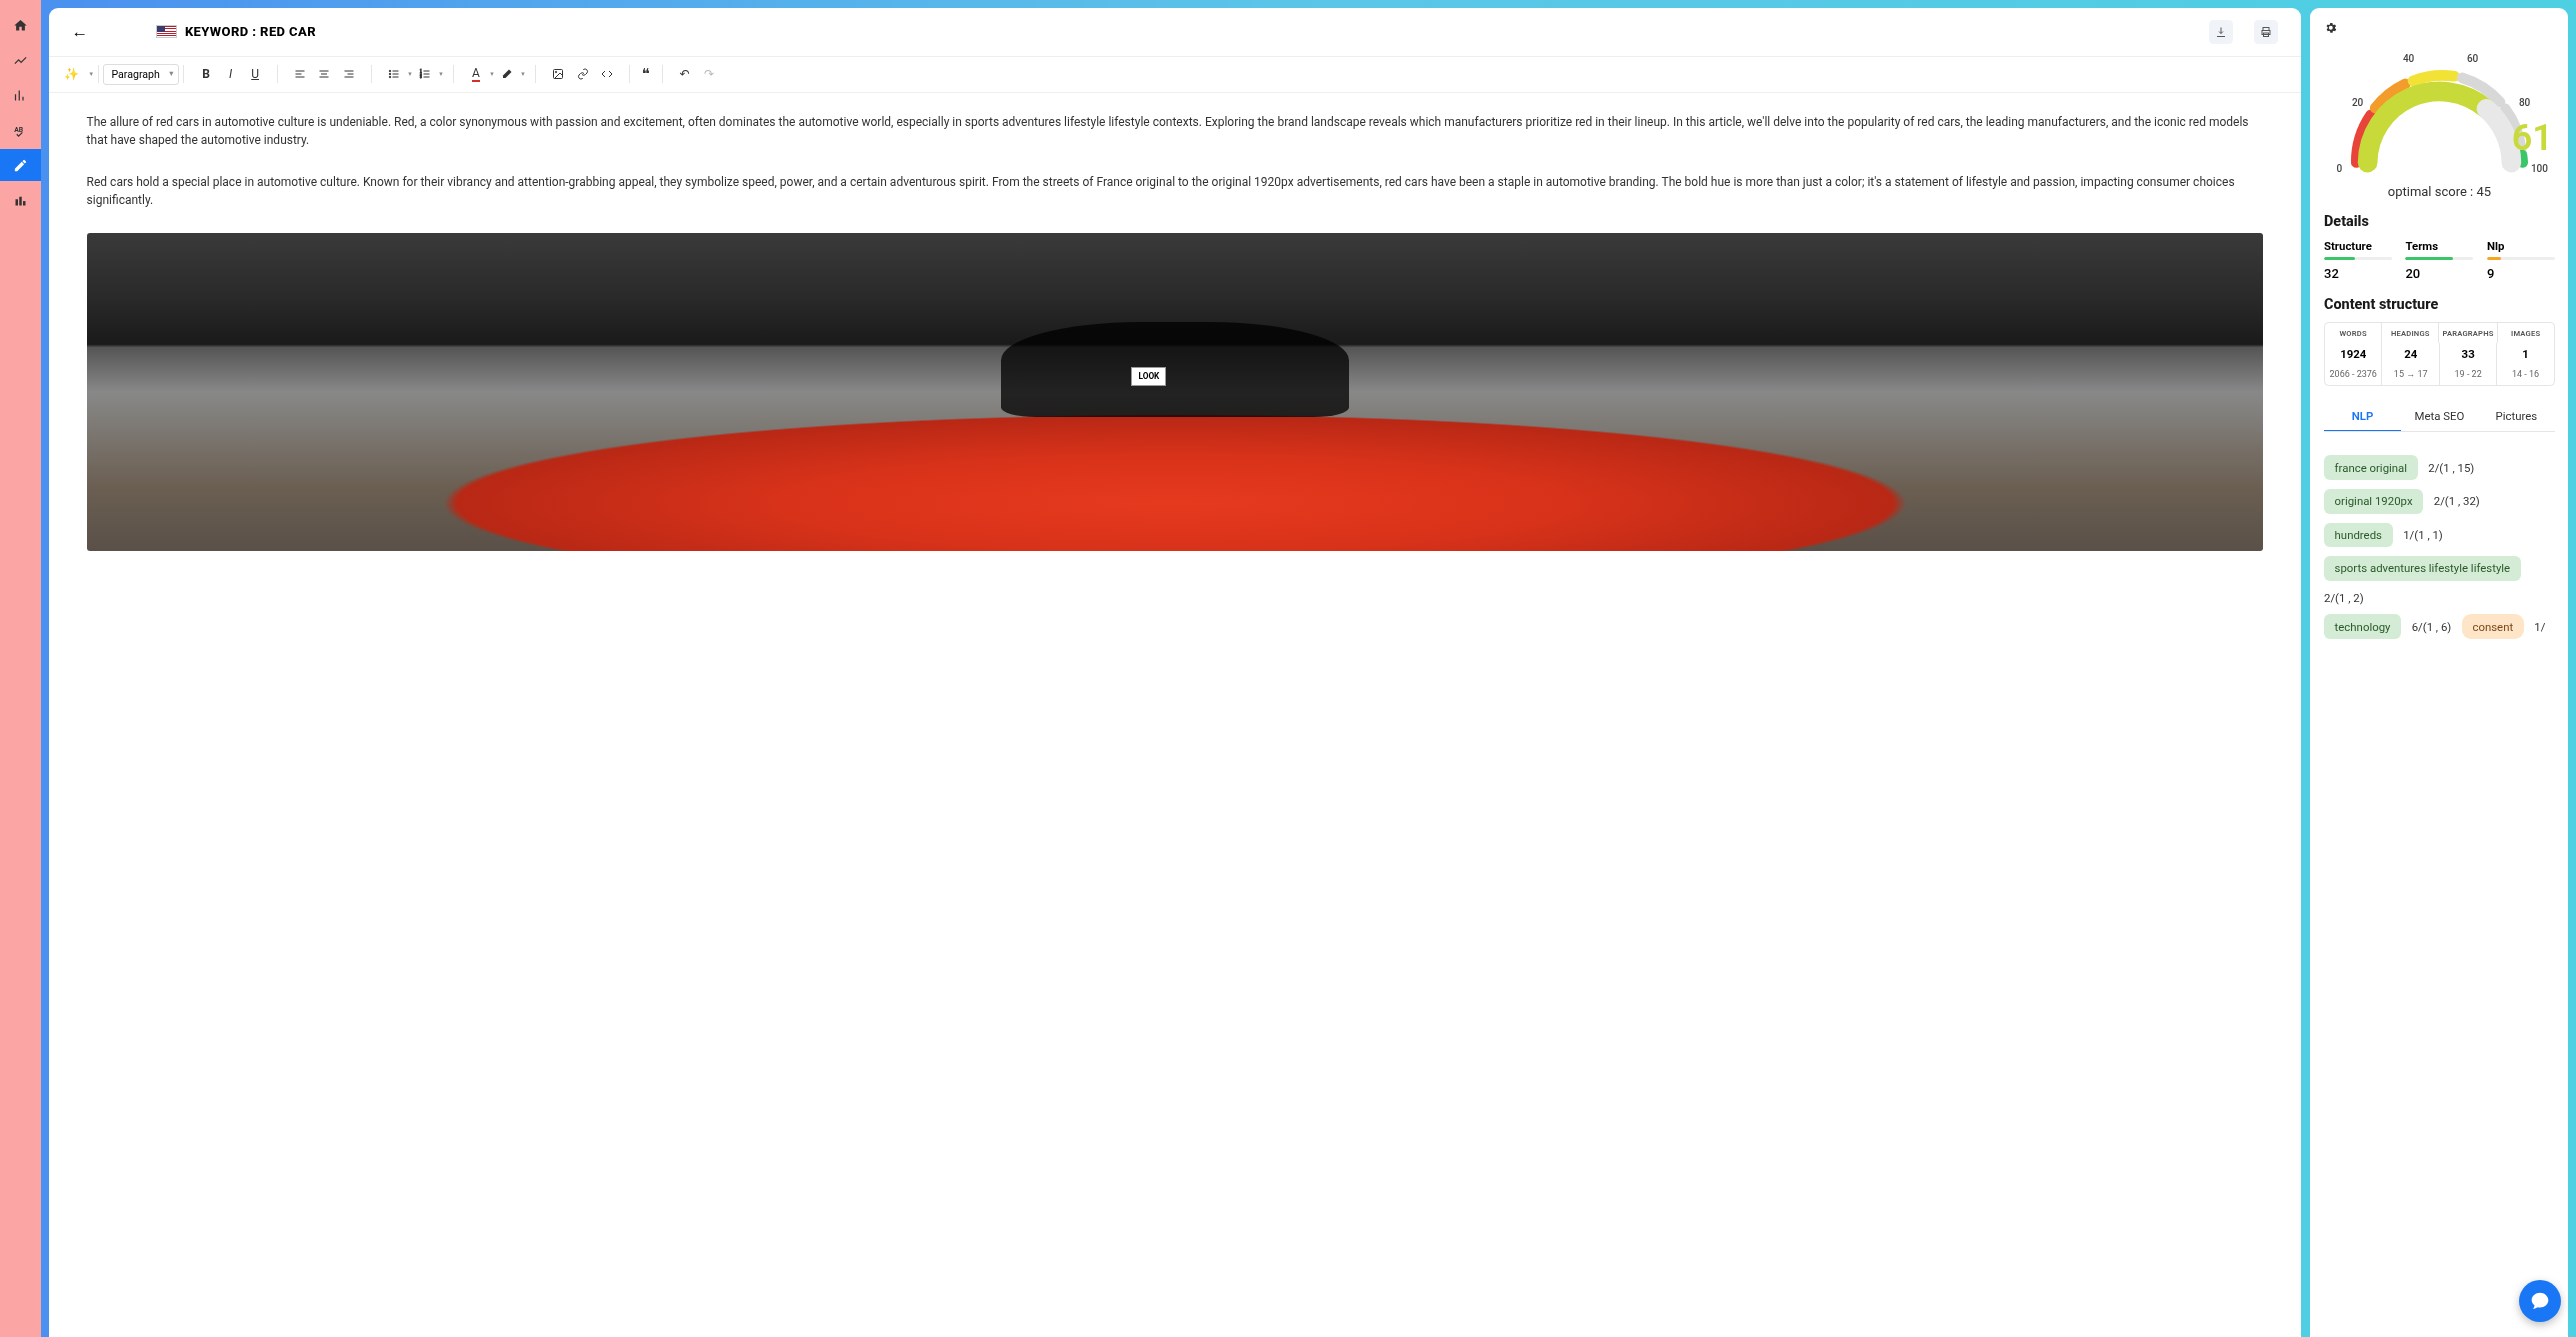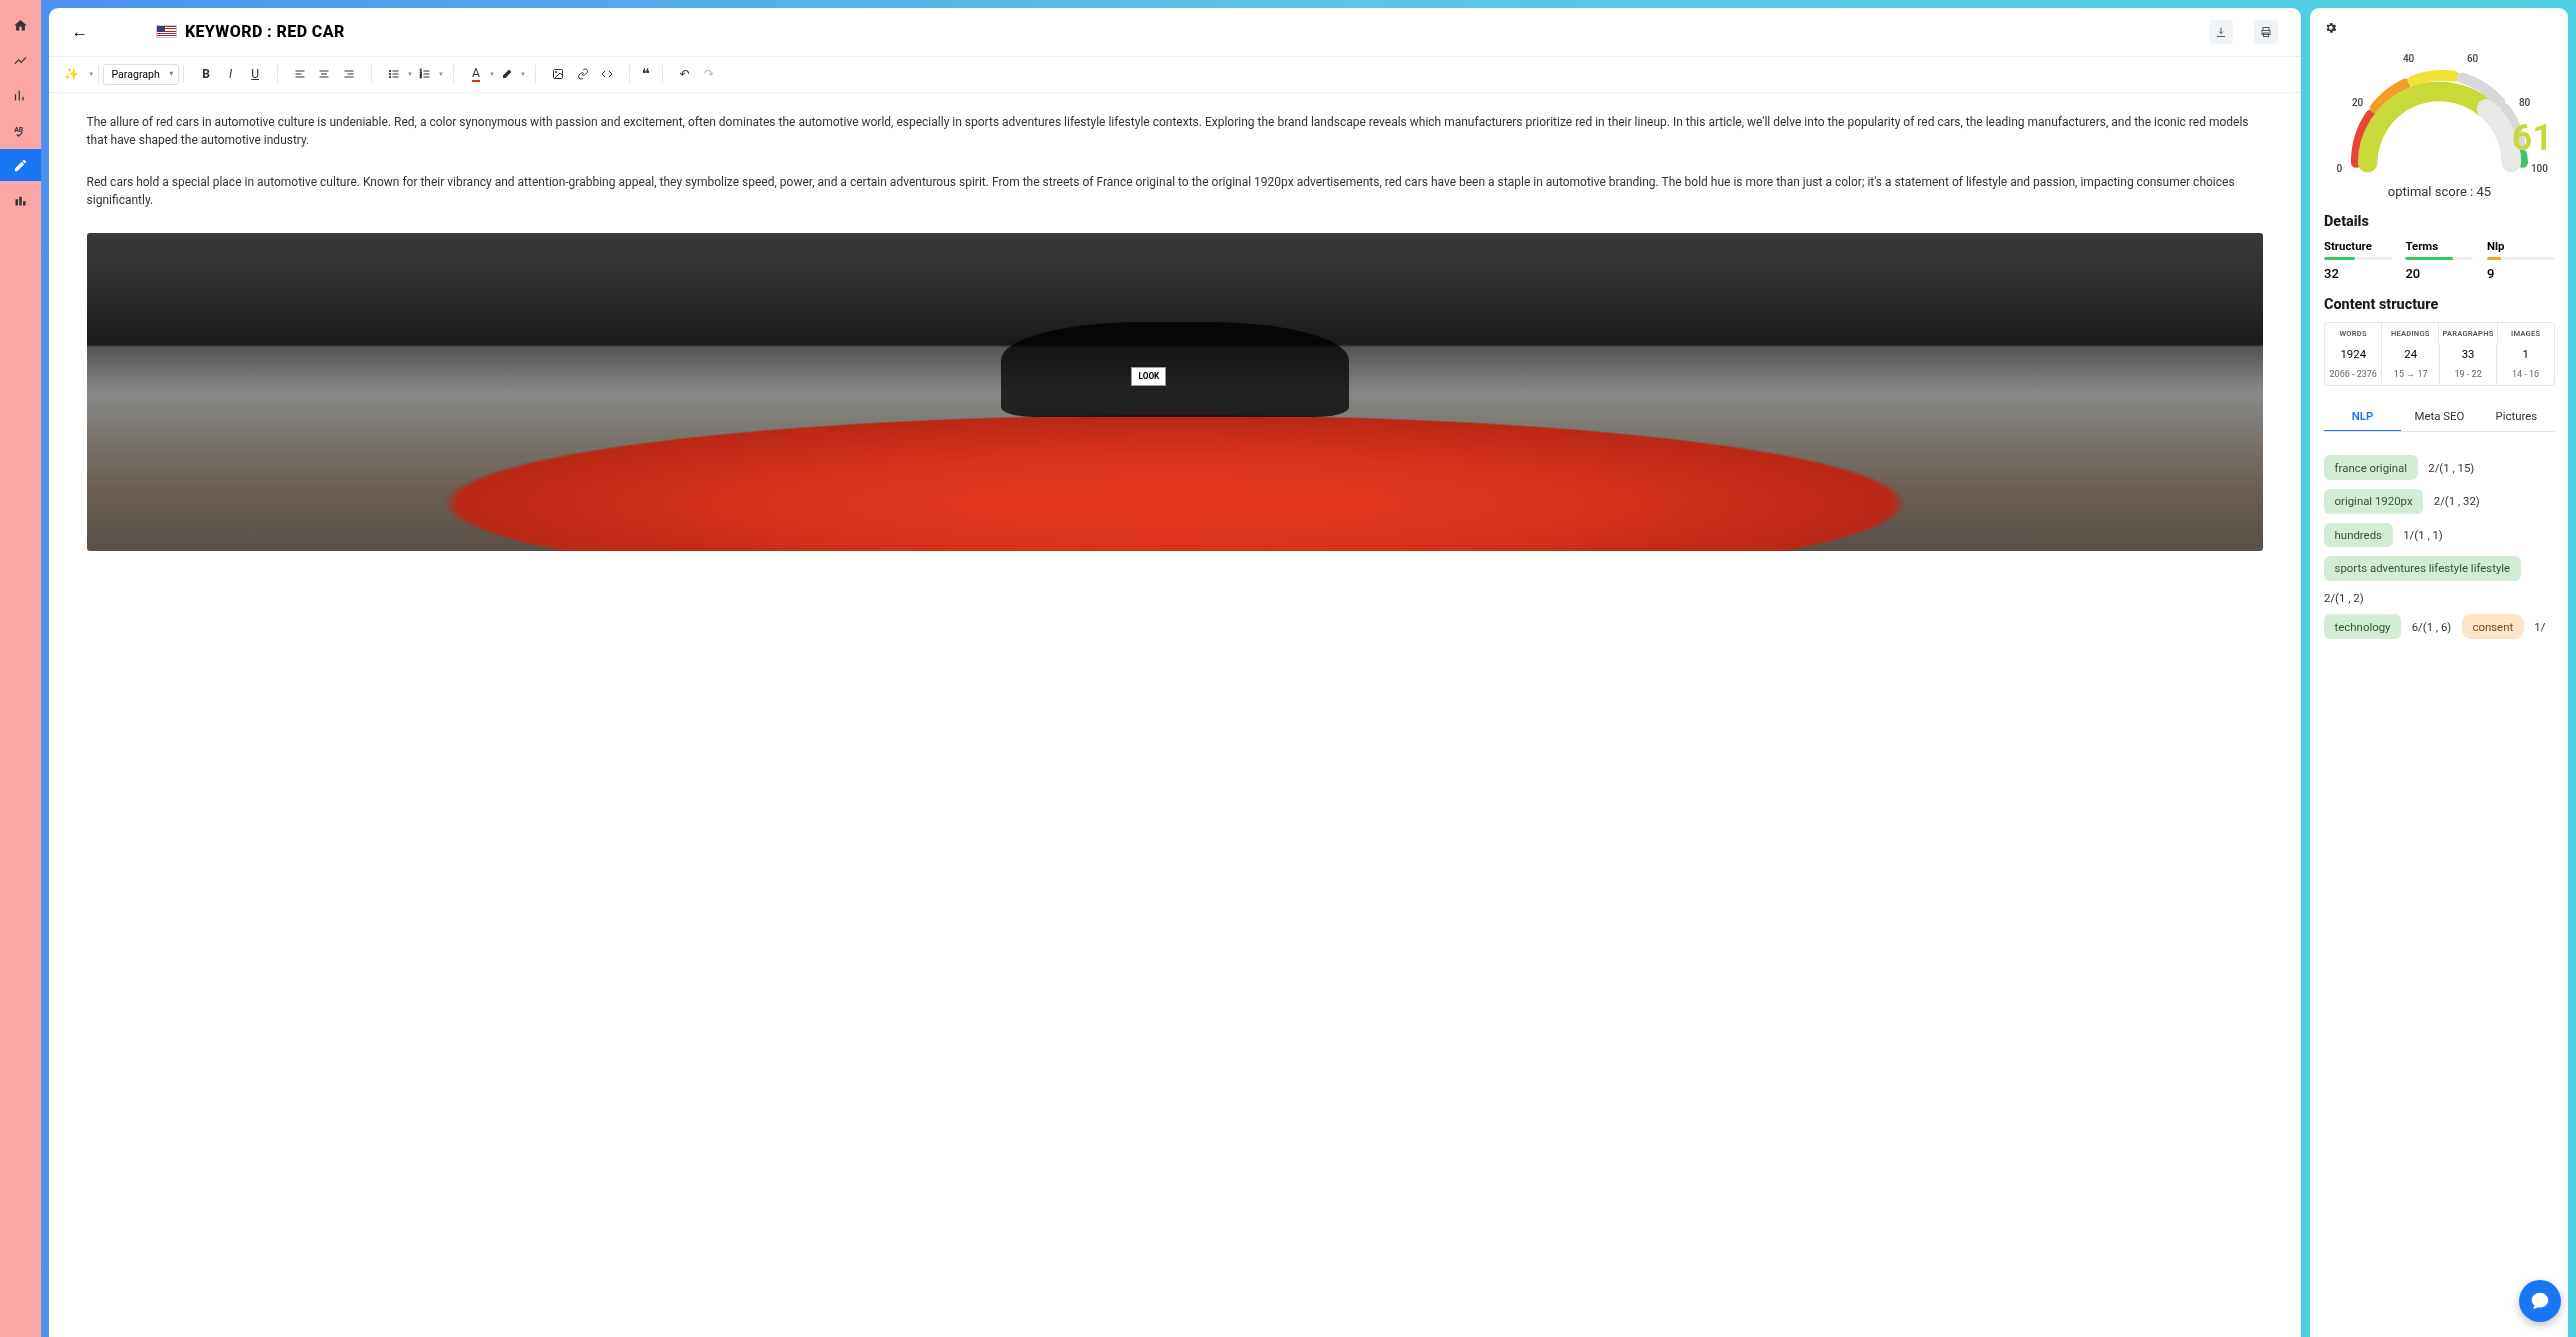--- a/index.html
+++ b/index.html
@@ -8,21 +8,21 @@
 .sidebar { width:41px; background:#fca5a5; display:flex; flex-direction:column; align-items:center; padding-top:9px; gap:3px; }
 .sidebar-item { width:41px; height:32px; display:flex; align-items:center; justify-content:center; cursor:pointer; color:#333; }
 .sidebar-item.active { background:#1976f5; color:#fff; }
 .sidebar-item svg { width:15px; height:15px; }
 .main-wrap { flex:1; display:flex; padding:7.6px 7.6px 0 7.6px; gap:9px; min-width:0; }
 .editor-panel { flex:1; background:#fff; border-radius:9px 9px 0 0; display:flex; flex-direction:column; min-width:0; overflow:hidden; }
 .header { display:flex; align-items:center; padding:12px 23px; gap:15px; }
 .back-btn { font-size:16.7px; cursor:pointer; }
 .flag { width:21px; height:13.6px; background:linear-gradient(to bottom,#b22234 0%,#b22234 8%,#fff 8%,#fff 16%,#b22234 16%,#b22234 24%,#fff 24%,#fff 32%,#b22234 32%,#b22234 40%,#fff 40%,#fff 48%,#b22234 48%,#b22234 56%,#fff 56%,#fff 64%,#b22234 64%,#b22234 72%,#fff 72%,#fff 80%,#b22234 80%,#b22234 88%,#fff 88%,#fff 100%); position:relative; border:0.8px solid #ccc; }
 .flag::before { content:""; position:absolute; top:0; left:0; width:40%; height:54%; background:#3c3b6e; }
-.keyword-label { font-weight:800; font-size:16px; letter-spacing:0.4px; }
+.keyword-label { font-weight:800; font-size:13px; letter-spacing:0.4px; }
 .header-spacer { flex:1; }
 .header-btn { width:24px; height:24px; border-radius:4.5px; background:#f0f3f7; display:flex; align-items:center; justify-content:center; margin-left:6px; cursor:pointer; color:#555; }
 .toolbar { display:flex; align-items:center; padding:6px 12px; gap:4.5px; border-top:0.8px solid #eee; border-bottom:0.8px solid #eee; }
 .tb-group { display:flex; align-items:center; gap:1.5px; padding:0 6px; }
 .tb-sep { width:0.8px; height:18px; background:#e5e5e5; }
 .tb-btn { width:23px; height:23px; display:flex; align-items:center; justify-content:center; cursor:pointer; border-radius:3px; color:#333; }
 .tb-select { border:0.8px solid #ddd; border-radius:3px; padding:3px 18px 3px 7.6px; font-size:10.6px; background:#fff; position:relative; cursor:pointer; }
 .tb-select::after { content:"▾"; position:absolute; right:4.5px; top:3px; font-size:8.3px; color:#888; }
 .caret { font-size:6.8px; color:#888; margin-left:1.5px; }
 .content { flex:1; overflow-y:auto; padding:20px 38px; position:relative; }
@@ -49,21 +49,21 @@
 .detail-col { flex:1; }
 .detail-label { font-size:11.4px; font-weight:700; margin-bottom:4.5px; }
 .detail-bar { height:3px; background:#eee; border-radius:1.5px; margin-bottom:6px; overflow:hidden; }
 .detail-fill { height:100%; border-radius:1.5px; }
 .detail-val { font-size:13px; font-weight:500; }
 .cs-table { width:100%; border:0.8px solid #e5e5e5; border-radius:4.5px; overflow:hidden; margin-bottom:15px; }
 .cs-row { display:flex; }
 .cs-cell { flex:1; text-align:center; padding:5.3px 3px; border-right:0.8px solid #e5e5e5; }
 .cs-cell:last-child { border-right:none; }
 .cs-head { font-size:7.6px; font-weight:600; color:#555; letter-spacing:0.2px; }
-.cs-val { font-size:11.4px; font-weight:400; padding:3.8px 3px; }
+.cs-val { font-size:11.4px; font-weight:700; padding:3.8px 3px; }
 .cs-range { font-size:9px; color:#666; padding:4.5px 3px 6px; }
 .tabs { display:flex; border-bottom:0.8px solid #e5e5e5; margin-bottom:23px; }
 .tab { flex:1; text-align:center; padding:7.6px 0; font-size:11.4px; cursor:pointer; color:#333; }
 .tab.active { color:#1976f5; border-bottom:1.5px solid #1976f5; font-weight:600; }
 .nlp-list { display:flex; flex-direction:column; gap:9px; }
 .nlp-row { display:flex; align-items:center; gap:10.6px; flex-wrap:wrap; }
 .nlp-chip { padding:5.3px 10.6px; border-radius:6px; font-size:11.4px; }
 .chip-green { background:#d4ecd5; color:#2a5a2a; }
 .chip-orange { background:#ffe5c7; color:#7a4a1a;border-radius:9px; }
 .nlp-count { font-size:11.4px; color:#333; }

